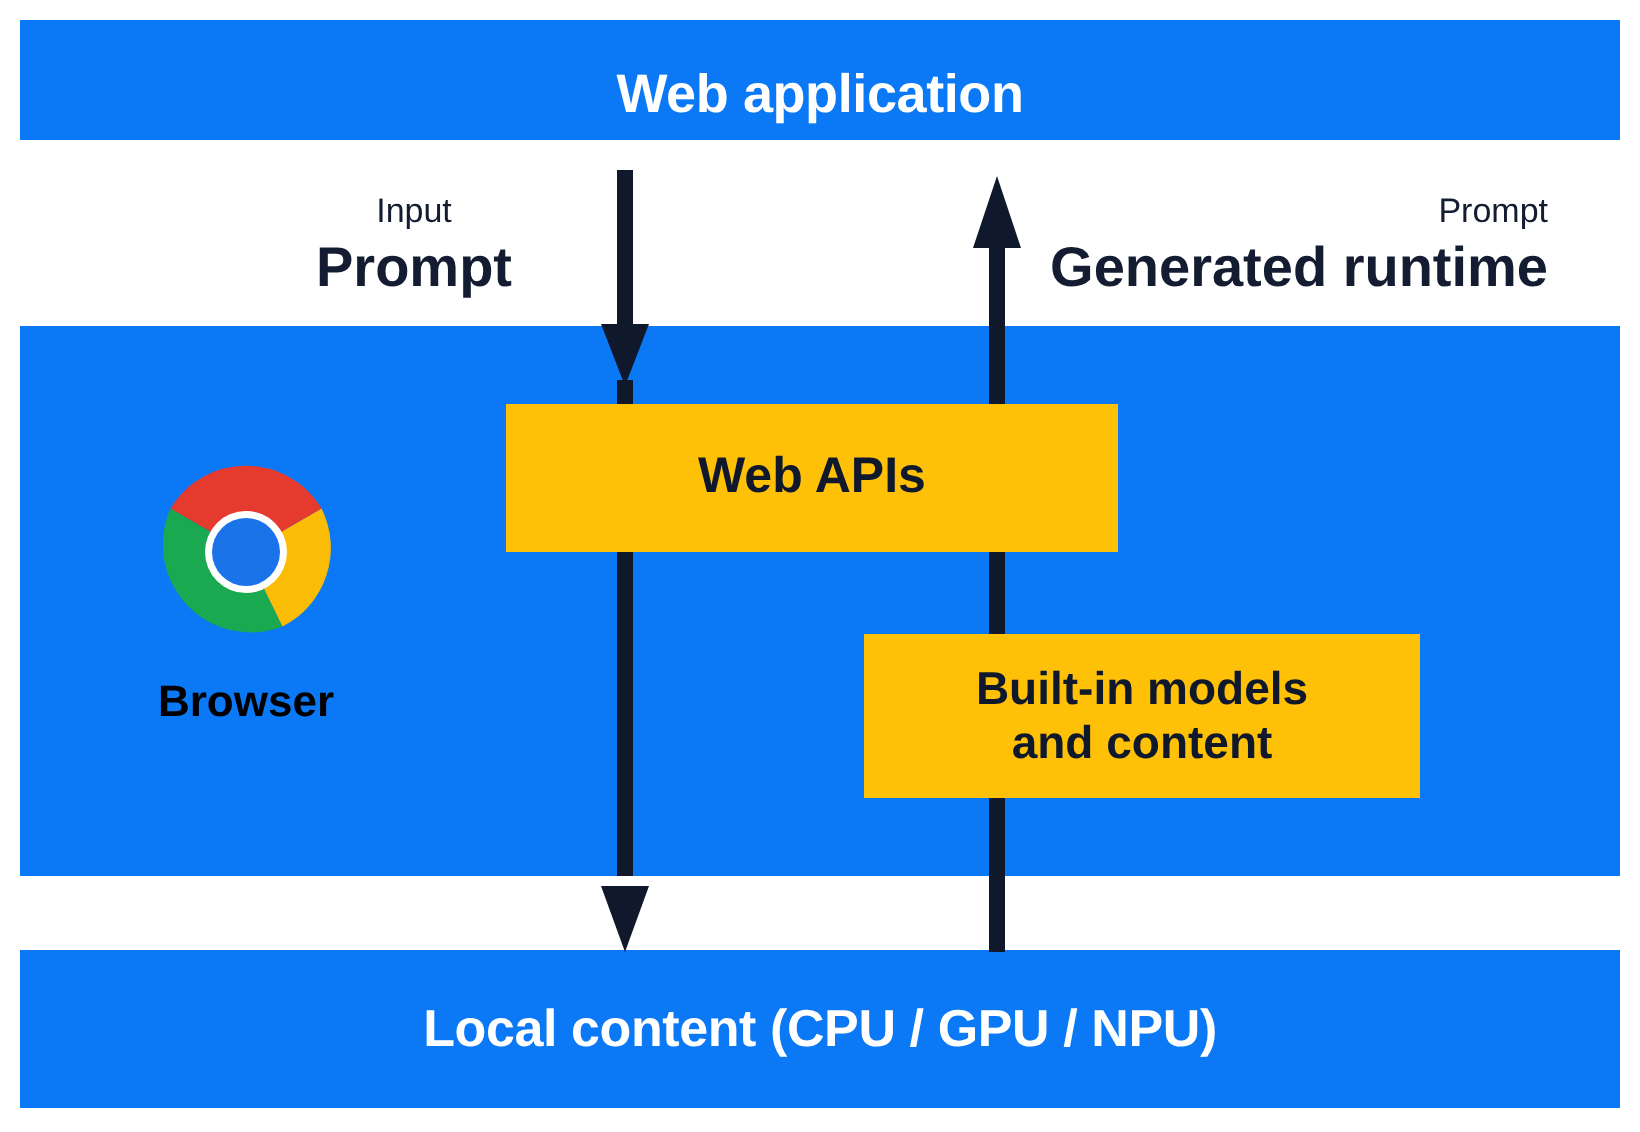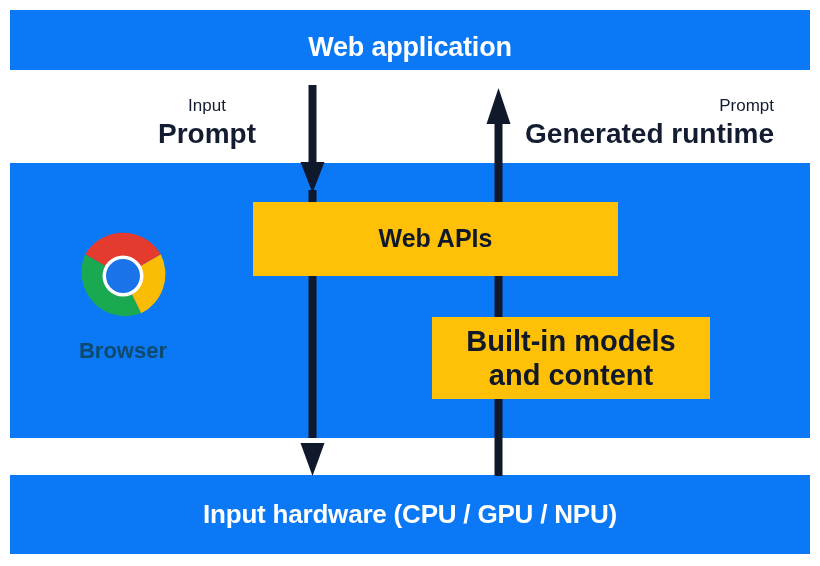--- a/index.html
+++ b/index.html
@@ -84,30 +84,30 @@
     justify-content: center;
     text-align: center;
     color: #10182b;
     font-weight: bold;
     line-height: 1.18;
     box-sizing: border-box;
   }
   #box-web-apis {
     left: 253px;
     top: 202px;
-    width: 365px;
+    width: 306px;
     height: 74px;
     font-size: 25px;
   }
   #box-builtin-models {
     left: 432px;
     top: 317px;
     width: 278px;
     height: 82px;
-    font-size: 29px;
+    font-size: 23px;
     padding: 0 8px;
   }
   #box-builtin-models .box-line { display: block; }
 
   
   .io-label {
     position: absolute;
     z-index: 4;
     color: #131c30;
     line-height: 1.15;
@@ -145,40 +145,40 @@
     text-align: center;
   }
   #chrome-icon {
     display: block;
     width: 96px;
     height: 96px;
   }
   #browser-caption {
     display: block;
     margin-top: 14px;
-    color: #0c4a6e;
+    color: #000000;
     font-size: 22px;
     font-weight: bold;
     white-space: nowrap;
     text-align: center;
   }
 </style>
 </head>
 <body>
 
 <div id="stage">
 
   <div class="bar" id="bar-web-application">
     <span class="bar-label">Web application</span>
   </div>
 
   <div class="bar" id="bar-browser"></div>
 
   <div class="bar" id="bar-local-hardware">
-    <span class="bar-label">Input hardware (CPU / GPU / NPU)</span>
+    <span class="bar-label">Local content (CPU / GPU / NPU)</span>
   </div>
 
   <svg class="arrow-svg" id="arrows-under" viewBox="0 0 820 566">
 
     <g>
 
       <rect x="308.5" y="85" width="8" height="80" fill="#10182b"></rect>
 
       <polygon points="300.5,162 324.5,162 312.5,193" fill="#10182b"></polygon>
 

